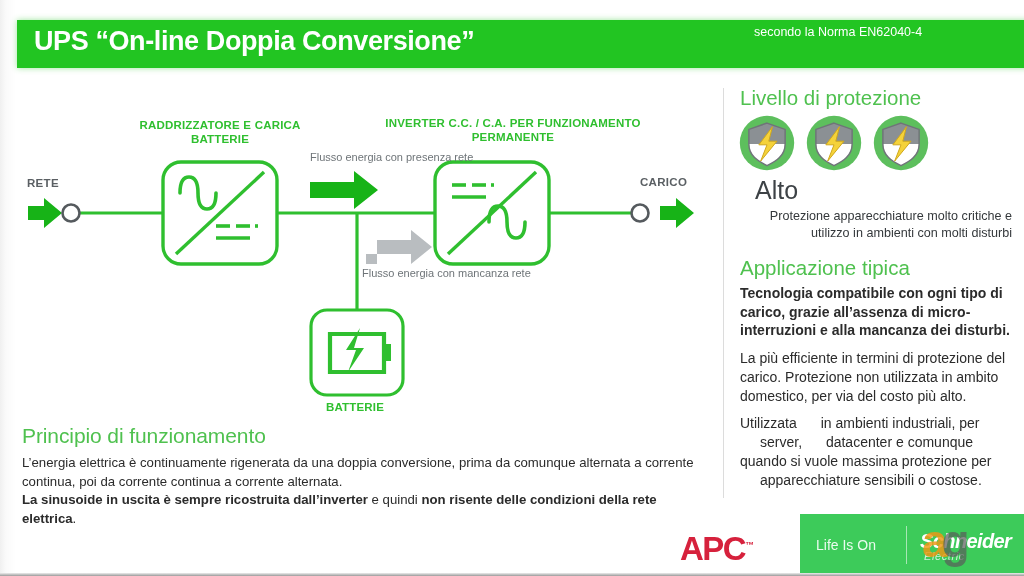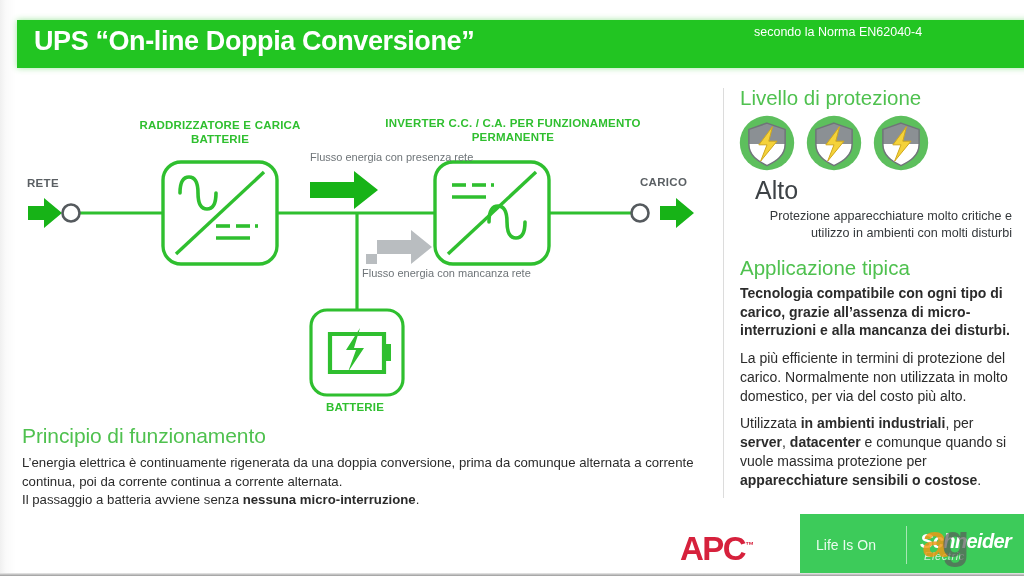--- a/index.html
+++ b/index.html
@@ -90,21 +90,21 @@
   .shields{display:flex;gap:9px;margin:4px 0 4px -2px;}
   .shield-badge{width:58px;height:58px;}
   .level-name{
     color:#3d4246;font-size:25px;font-weight:normal;margin:2px 0 3px 15px;
   }
   .level-desc{
     color:#34383b;font-size:12.6px;line-height:1.34;margin:0;text-align:right;
   }
   .app-block{margin-top:14px;}
   .app-p{color:#2b2b2b;font-size:14px;line-height:1.34;margin:0 0 9px 0;}
-  .app-p b{font-weight:bold;}
+  .app-p b{font-weight:normal;margin-left:20px;}
   .app-p.first{font-weight:bold;}
 
   
   .footer-brand{
     position:absolute;left:630px;top:514px;width:394px;height:62px;
   }
   .apc-logo{
     position:absolute;left:50px;top:16px;
     color:#d6213c;font-size:33px;font-weight:bold;letter-spacing:-1.6px;
     font-family:"Liberation Sans", sans-serif;
@@ -230,21 +230,21 @@
     <div class="dlabel-gray" id="lbl-rete">RETE</div>
     <div class="dlabel-gray" id="lbl-carico">CARICO</div>
     <div class="dlabel" id="lbl-batterie">BATTERIE</div>
     <div class="flowlabel" id="lbl-flow-on">Flusso energia con presenza rete</div>
     <div class="flowlabel" id="lbl-flow-off">Flusso energia con mancanza rete</div>
   </div>
 
   <div class="principio">
     <div class="sec-title">Principio di funzionamento</div>
     <p class="body-text">L’energia elettrica è continuamente rigenerata da una doppia conversione, prima da comunque alternata a corrente continua, poi da corrente continua a corrente alternata.</p>
-    <p class="body-text"><span>Il passaggio a batteria avviene senza </span><b>nessuna micro-interruzione</b><span>.</span></p>
+    <p class="body-text"><b>La sinusoide in uscita è sempre ricostruita dall’inverter</b><span> e quindi </span><b>non risente delle condizioni della rete elettrica</b><span>.</span></p>
   </div>
 
   <div class="sidebar">
 
     <div class="side-title">Livello di protezione</div>
 
     <div class="shields">
       <svg class="shield-badge" viewBox="0 0 64 64">
         <circle cx="32" cy="32" r="30" fill="#5dbf5d"></circle>
         <path d="M32 10 L52 17 v16 c0 13 -10 19 -20 24 c-10 -5 -20 -11 -20 -24 V17 z" fill="#8b9094"></path>
@@ -276,21 +276,21 @@
         <path d="M38 14 L23 34 h9 l-7 18 18 -22 h-9 z" fill="#f5d23a" stroke="#cfa81c" stroke-width="1.1" stroke-linejoin="round"></path>
       </svg>
     </div>
 
     <div class="level-name">Alto</div>
     <p class="level-desc">Protezione apparecchiature molto critiche e utilizzo in ambienti con molti disturbi</p>
 
     <div class="app-block">
       <div class="side-title">Applicazione tipica</div>
       <p class="app-p first">Tecnologia compatibile con ogni tipo di carico, grazie all’assenza di micro-interruzioni e alla mancanza dei disturbi.</p>
-      <p class="app-p">La più efficiente in termini di protezione del carico. Normalmente non utilizzata in molto domestico, per via del costo più alto.</p>
+      <p class="app-p">La più efficiente in termini di protezione del carico. Protezione non utilizzata in ambito domestico, per via del costo più alto.</p>
       <p class="app-p"><span>Utilizzata </span><b>in ambienti industriali</b><span>, per </span><b>server</b><span>, </span><b>datacenter</b><span> e comunque quando si vuole massima protezione per </span><b>apparecchiature sensibili o costose</b><span>.</span></p>
     </div>
   </div>
 
   <div class="footer-brand">
     <div class="apc-logo"><span>APC</span><span class="tm">™</span></div>
 
     <div class="se-band">
       <div class="lifeison">Life Is On</div>
       <div class="se-sep"></div>

